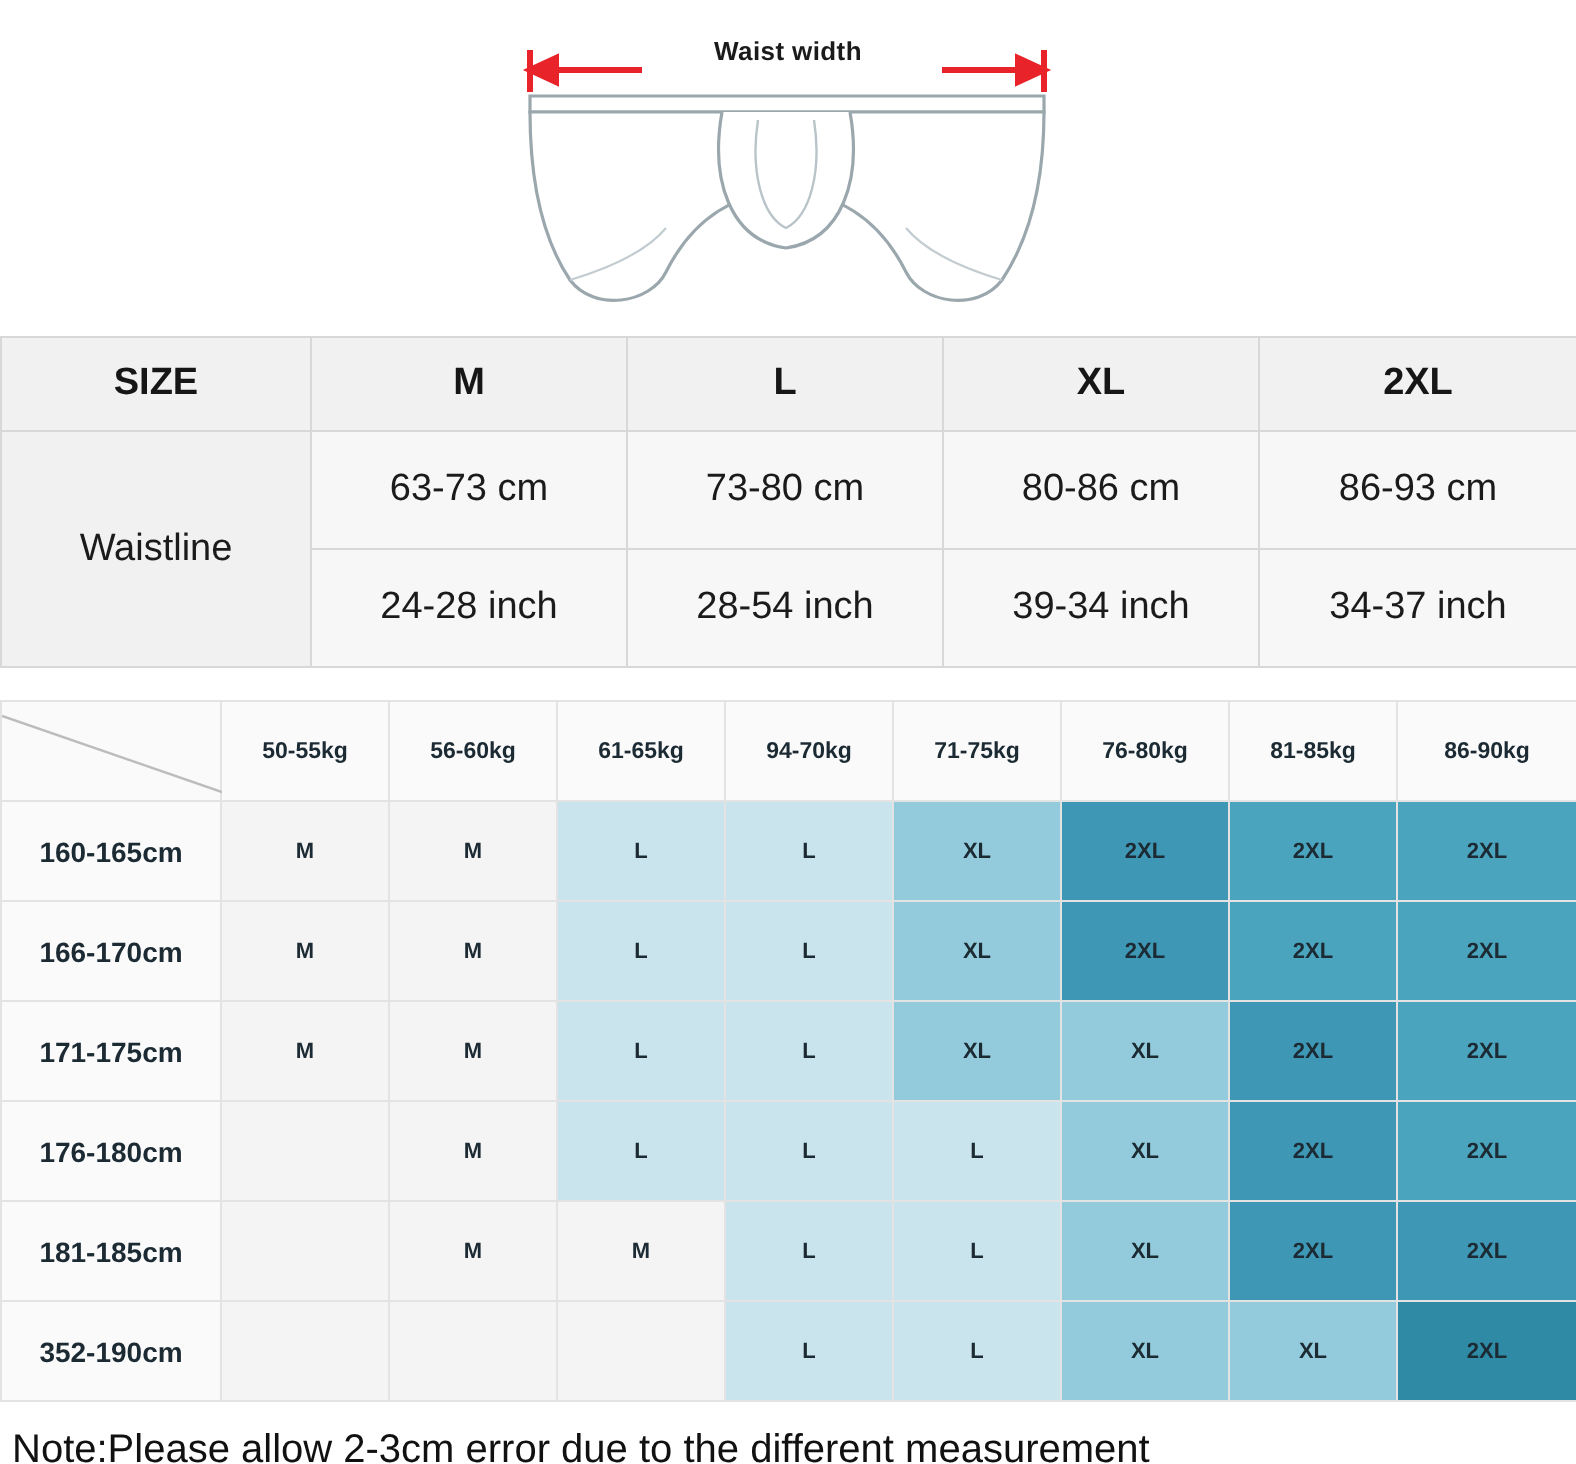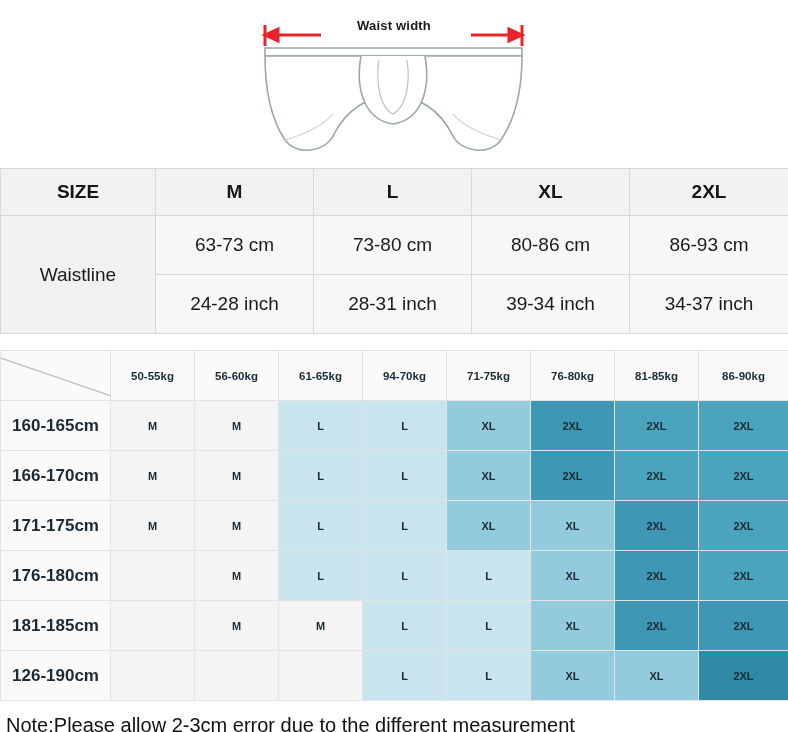--- a/index.html
+++ b/index.html
@@ -89,21 +89,21 @@
     padding: 0;
     position: relative;
   }
   .matrix td.corner svg { display: block; }
   .matrix td.colhead {
     background: #fafafa;
     font-size: 11.5px;
   }
   .matrix td.rowhead {
     background: #fafafa;
-    font-size: 17px;
+    font-size: 14px;
     width: 110px;
   }
   .matrix td.cell {
     font-size: 11px;
   }
 
   
   .note {
     width: 788px;
     font-size: 20px;
@@ -165,21 +165,21 @@
     </tr>
     <tr class="val-row">
       <td class="label-cell" rowspan="2">Waistline</td>
       <td>63-73 cm</td>
       <td>73-80 cm</td>
       <td>80-86 cm</td>
       <td>86-93 cm</td>
     </tr>
     <tr class="val-row">
       <td>24-28 inch</td>
-      <td>28-31 inch</td>
+      <td>28-54 inch</td>
       <td>39-34 inch</td>
       <td>34-37 inch</td>
     </tr>
   </tbody>
 </table>
 
 <table class="matrix">
   <colgroup>
     <col style="width:110px">
     <col style="width:84px">
@@ -256,21 +256,21 @@
         <td class="cell" style="background: rgb(244, 244, 244);"></td>
         <td class="cell" style="background: rgb(244, 244, 244);">M</td>
         <td class="cell" style="background: rgb(244, 244, 244);">M</td>
         <td class="cell" style="background: rgb(201, 228, 236);">L</td>
         <td class="cell" style="background: rgb(201, 228, 236);">L</td>
         <td class="cell" style="background: rgb(147, 203, 220);">XL</td>
         <td class="cell" style="background: rgb(62, 151, 180);">2XL</td>
         <td class="cell" style="background: rgb(62, 151, 180);">2XL</td>
       </tr>
       <tr>
-        <td class="rowhead">126-190cm</td>
+        <td class="rowhead">352-190cm</td>
         <td class="cell" style="background: rgb(244, 244, 244);"></td>
         <td class="cell" style="background: rgb(244, 244, 244);"></td>
         <td class="cell" style="background: rgb(244, 244, 244);"></td>
         <td class="cell" style="background: rgb(201, 228, 236);">L</td>
         <td class="cell" style="background: rgb(201, 228, 236);">L</td>
         <td class="cell" style="background: rgb(147, 203, 220);">XL</td>
         <td class="cell" style="background: rgb(147, 203, 220);">XL</td>
         <td class="cell" style="background: rgb(47, 138, 166);">2XL</td>
       </tr>
     </tbody>

